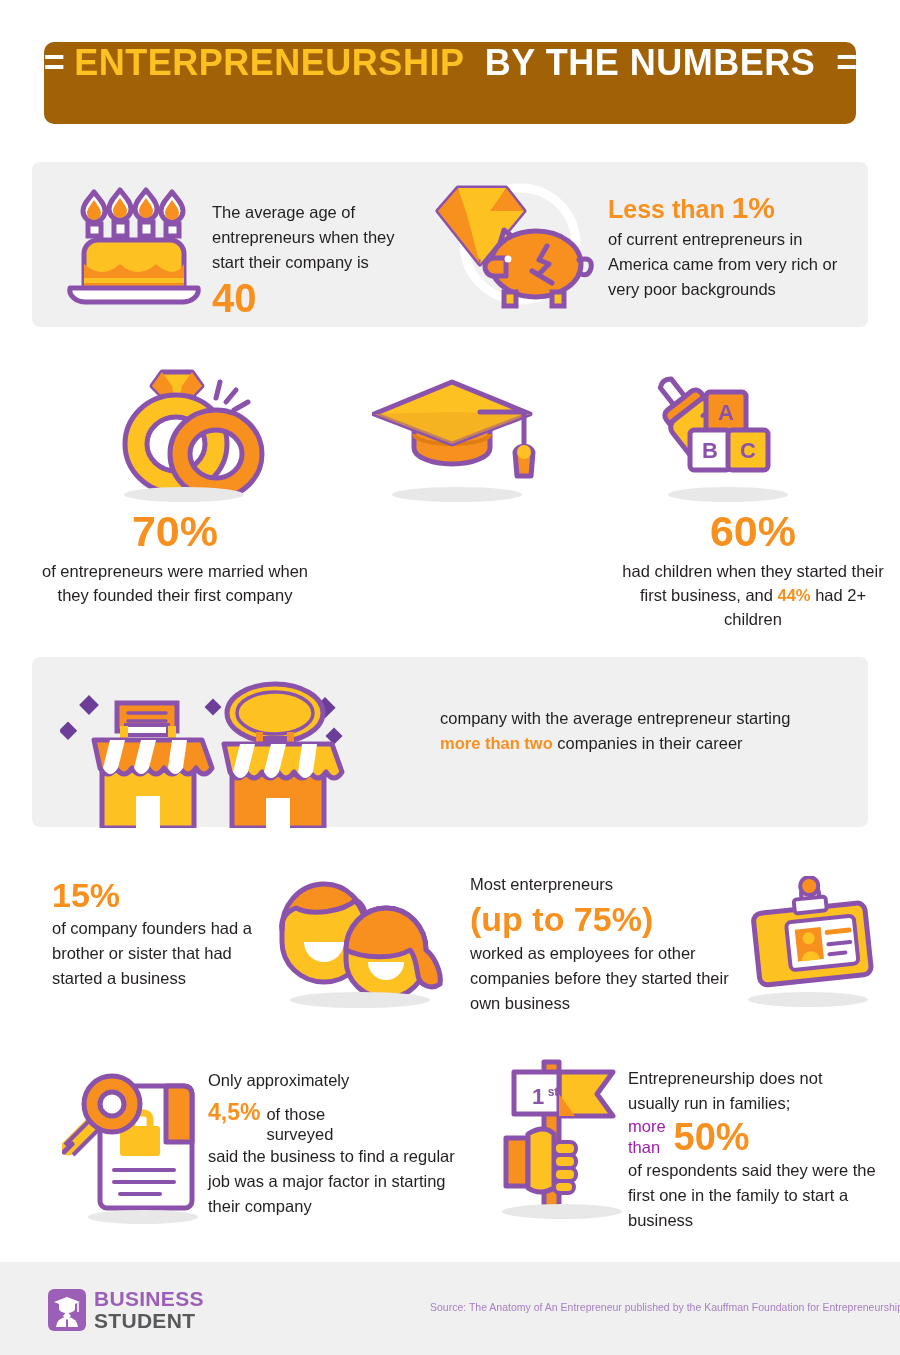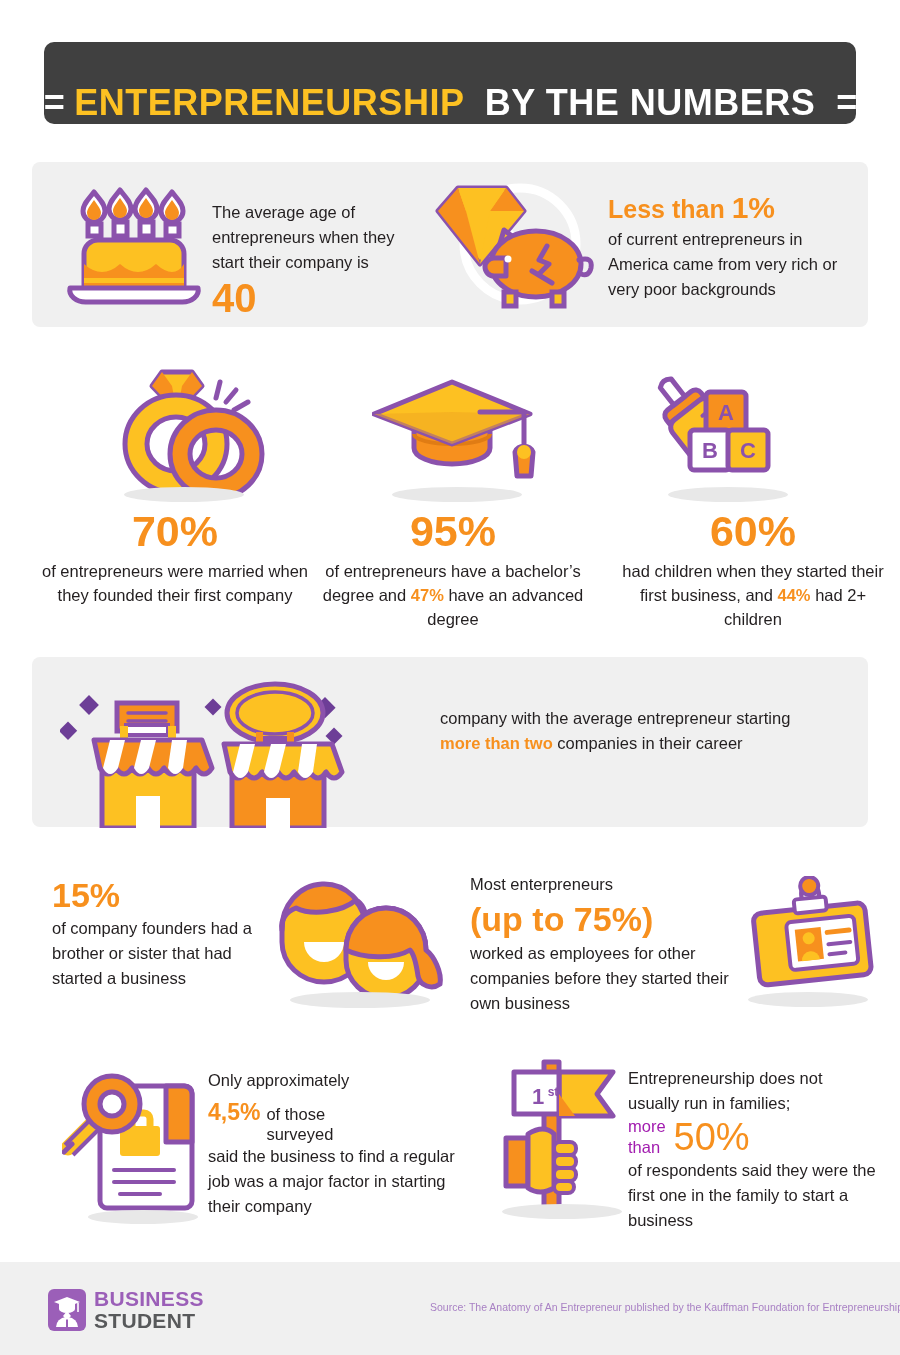--- a/index.html
+++ b/index.html
@@ -8,22 +8,22 @@
     background: #ffffff;
     font-family: "Liberation Sans", sans-serif;
     overflow: hidden;
   }
   .page { position: relative; width: 900px; height: 1355px; background: #ffffff; }
 
   
   .banner {
     position: absolute; left: 44px; top: 42px;
     width: 812px; height: 82px;
-    background: #404040; border-radius: 10px;
-    display: flex; align-items: flex-end; justify-content: center;
+    background: #a16207; border-radius: 10px;
+    display: flex; align-items: flex-start; justify-content: center;
   }
   .banner-title {
     font-size: 36px; font-weight: bold; letter-spacing: 0.5px;
     white-space: nowrap; font-family: "Liberation Sans", sans-serif;
   }
   .banner-title .eq { color: #ffffff; font-weight: bold; letter-spacing: -1px; }
   .banner-title .gold { color: #fdc122; }
   .banner-title .white { color: #ffffff; }
 
   
@@ -87,21 +87,21 @@
   #emp-big { font-size: 34px; font-weight: bold; color:#f7901e; line-height: 44px; white-space: nowrap; }
 
   #survey-text { position: absolute; left: 208px; top: 1068px; width: 250px; }
   #survey-row { display: flex; align-items: baseline; }
   #survey-big { font-size: 23px; font-weight: bold; color:#f7901e; line-height: 38px; }
   #survey-small { margin-left: 6px; font-size: 16.5px; line-height: 20px; color:#231f20; }
 
   #fam-text { position: absolute; left: 628px; top: 1066px; width: 250px; }
   #fam-row { display: flex; align-items: center; }
   #fam-morethan { font-size: 16.5px; line-height: 21px; color:#a21caf; }
-  #fam-big { font-size: 38px; font-weight: normal; color:#f7901e; line-height: 42px; margin-left: 8px; }
+  #fam-big { font-size: 38px; font-weight: bold; color:#f7901e; line-height: 42px; margin-left: 8px; }
 </style>
 </head>
 <body>
 
 <div class="page">
 
   <div class="banner">
     <div class="banner-title">
       <span class="eq">=</span>
       <span class="gold">ENTERPRENEURSHIP</span>
@@ -215,26 +215,20 @@
     <path d="M42 46 v30 a38 16 0 0 0 76 0 v-30z" fill="#f7901e" stroke="#8b52ac" stroke-width="5" stroke-linejoin="round"></path>
     <path d="M42 62 a38 10 0 0 0 76 0" fill="none" stroke="#e07c14" stroke-width="4"></path>
     <path d="M80 10 L158 42 L80 72 L2 42z" fill="#fdc122" stroke="#8b52ac" stroke-width="5" stroke-linejoin="round"></path>
     <path d="M80 40 L158 42 L80 72 L2 42z" fill="#f0a820" opacity="0.55"></path>
     <path d="M108 40 H152 v40" fill="none" stroke="#8b52ac" stroke-width="5" stroke-linecap="round" stroke-linejoin="round"></path>
     <path d="M143 80 a10 10 0 0 1 18 0 l-2 24 h-14z" fill="#f7901e" stroke="#8b52ac" stroke-width="5" stroke-linejoin="round"></path>
     <circle cx="152" cy="80" r="7" fill="#fdc122"></circle>
   </svg>
   <div class="shadow-ell" style="left:392px; top:487px; width:130px; height:15px;"></div>
 
-  <div class="stat" style="left:318px; top:505px;">
-    <div class="pct">95%</div>
-    <div class="desc">
-      <span>of entrepreneurs have a bachelor’s degree and </span><span class="hl">47%</span><span> have an advanced degree</span>
-    </div>
-  </div>
 
   <svg class="icon" style="left:650px; top:368px;" width="150" height="125" viewBox="0 0 150 125">
 
     <g transform="rotate(-38 48 55)">
       <path d="M32 26 h30 a7 7 0 0 1 7 7 v5 h-44 v-5 a7 7 0 0 1 7 -7z" fill="#f7901e" stroke="#8b52ac" stroke-width="5" stroke-linejoin="round"></path>
       <path d="M40 4 q7 -6 14 0 v22 h-14z" fill="#fff" stroke="#8b52ac" stroke-width="5" stroke-linejoin="round"></path>
       <rect x="22" y="38" width="50" height="52" rx="9" fill="#fdc122" stroke="#8b52ac" stroke-width="5"></rect>
       <g stroke="#8b52ac" stroke-width="4" stroke-linecap="round">
         <line x1="56" y1="52" x2="66" y2="52"></line>
         <line x1="56" y1="62" x2="66" y2="62"></line>

